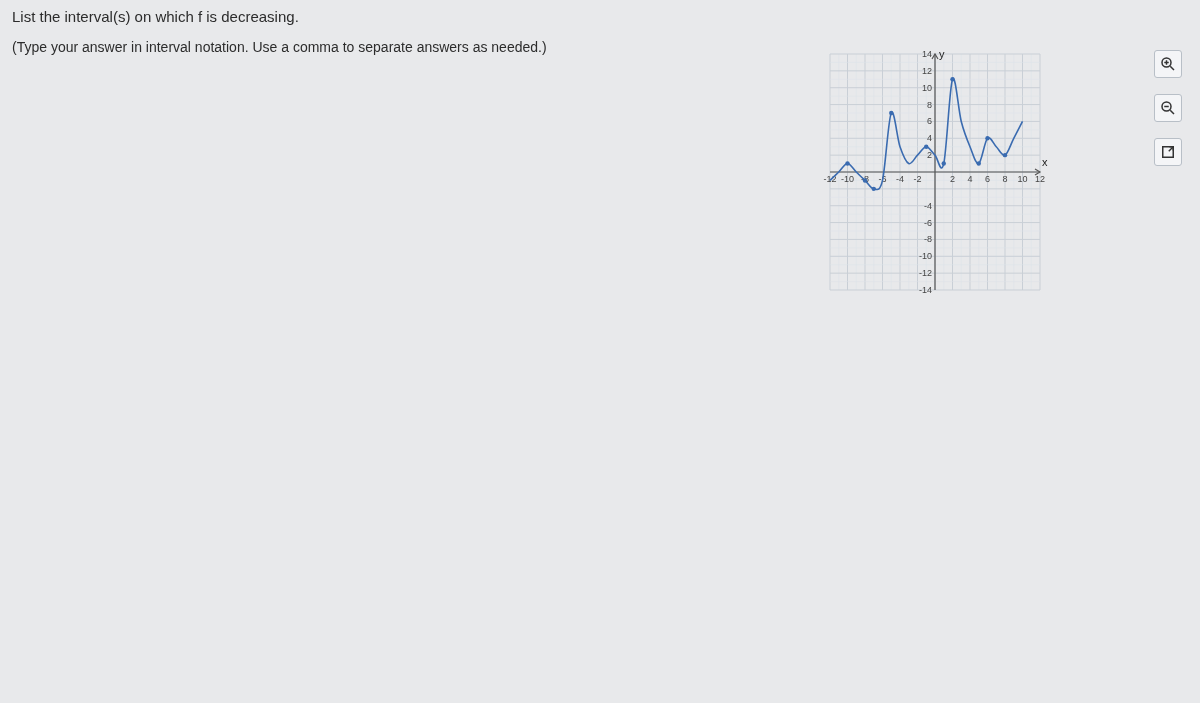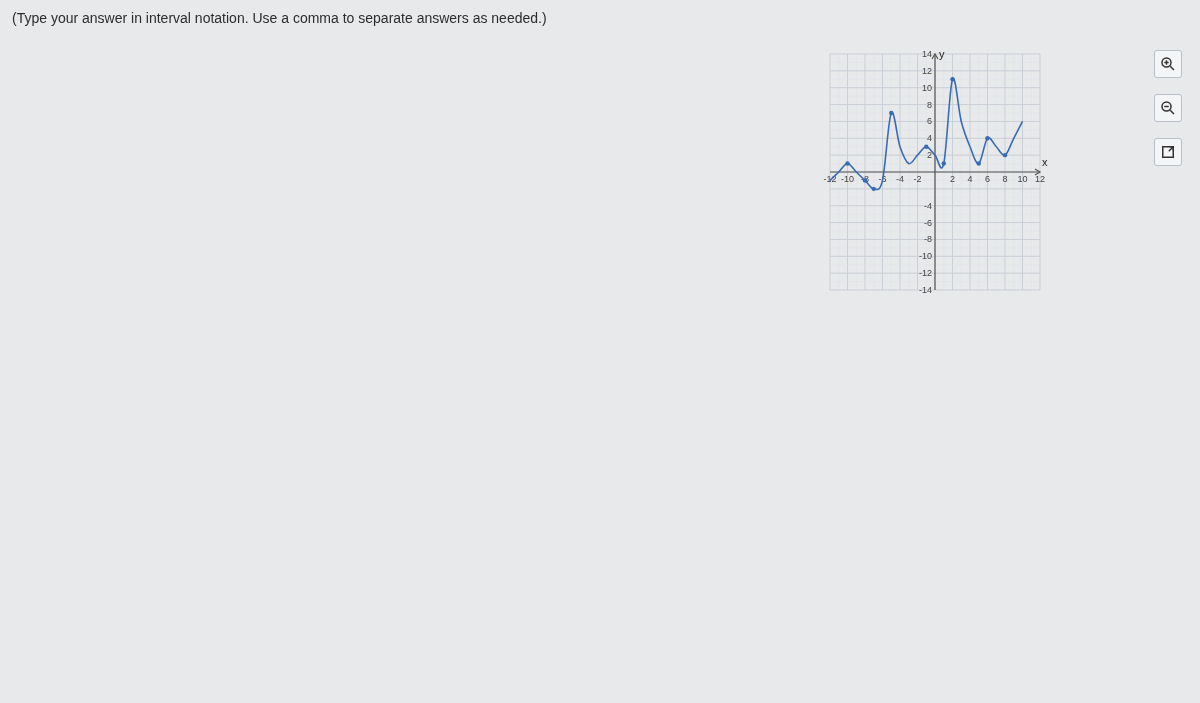--- a/index.html
+++ b/index.html
@@ -80,20 +80,21 @@
     justify-content: center;
     cursor: pointer;
     color: #333;
   }
   .tool-btn svg { width: 18px; height: 18px; stroke: #333; fill: none; stroke-width: 2; }
 </style>
 </head>
 <body>
 
 <div class="content">
+  <div class="question-title">List the interval(s) on which f is decreasing.</div>
   <div class="hint">(Type your answer in interval notation. Use a comma to separate answers as needed.)</div>
 </div>
 
 <div class="graph-wrap">
   <svg class="graph-svg" id="graph-svg" width="230" height="248">
       <g class="grid">
         <line x1="10" y1="242" x2="10" y2="6" class=""></line>
         <line x1="18.75" y1="242" x2="18.75" y2="6" class="minor"></line>
         <line x1="27.5" y1="242" x2="27.5" y2="6" class=""></line>
         <line x1="36.25" y1="242" x2="36.25" y2="6" class="minor"></line>

